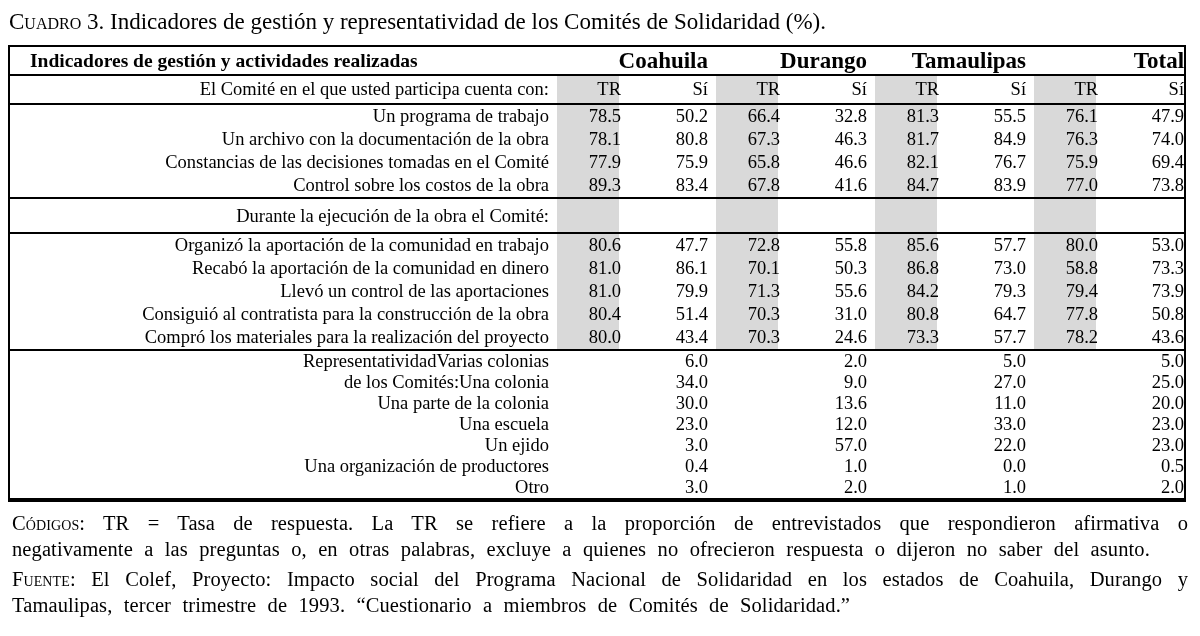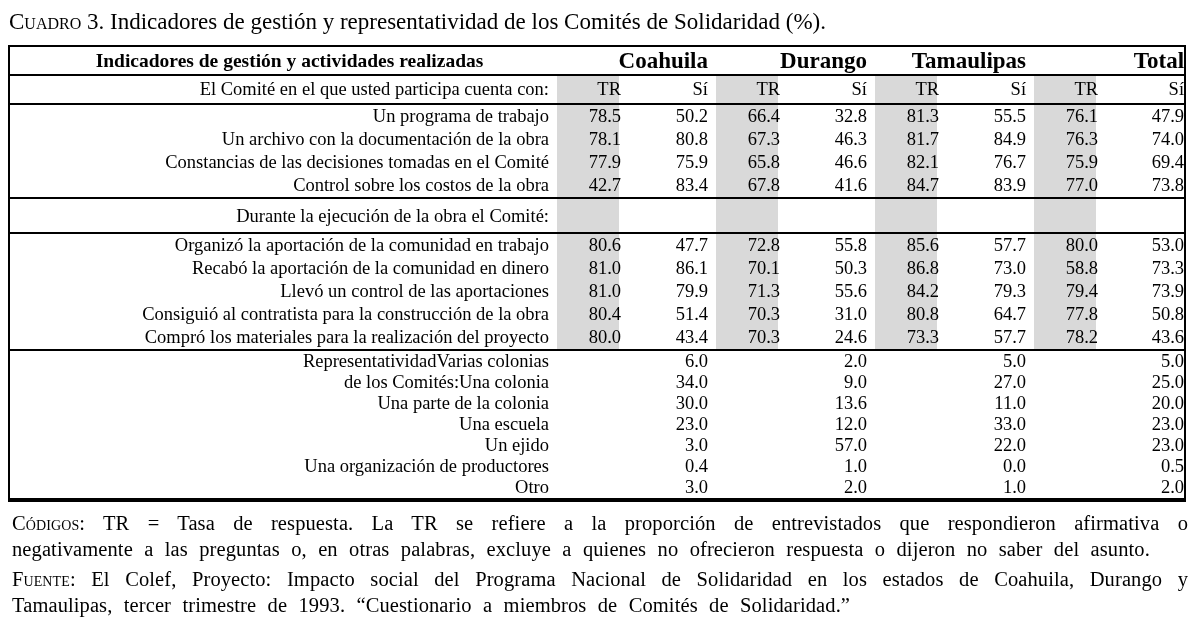--- a/index.html
+++ b/index.html
@@ -13,21 +13,21 @@
   table.tbl{
     border-collapse:collapse;table-layout:fixed;width:1176px;
     border:2px solid #000;border-bottom-width:4px;
   }
   .tbl td,.tbl th{
     padding:0;font-weight:normal;font-size:18.5px;line-height:23px;
     vertical-align:bottom;white-space:nowrap;overflow:hidden;
   }
   tr.rule{border-bottom:2px solid #000}
   .lbl{text-align:right;padding-left:7px}
-  th.hd{font-weight:bold;font-size:19.5px;line-height:27px;text-align:center;padding-left:20px}
+  th.hd{font-weight:bold;font-size:19.5px;line-height:27px;text-align:left;padding-left:20px}
   th.grp{font-weight:bold;font-size:23px;line-height:27px;text-align:right}
   tr.subrow td,tr.subrow th{line-height:27px}
   .ctr{text-align:right;padding-right:12px}
   .csi{text-align:right;padding-right:20px}
   .stripe{background:linear-gradient(var(--stripe,#d9d9d9),var(--stripe,#d9d9d9)) no-repeat 8px 0 / 62px 100%}
   tr.tall td{height:33px;vertical-align:middle;line-height:20px}
   tbody.s3 td{line-height:21px}
   .side{display:inline-block;width:238px}
   p.notes{
     width:1176px;margin:4px;text-align:justify;
@@ -105,21 +105,21 @@
         <td class="csi">75.9</td>
         <td class="ctr stripe">65.8</td>
         <td class="csi">46.6</td>
         <td class="ctr stripe">82.1</td>
         <td class="csi">76.7</td>
         <td class="ctr stripe">75.9</td>
         <td class="csi">69.4</td>
       </tr>
       <tr class="rule">
         <td class="lbl">Control sobre los costos de la obra</td>
-        <td class="ctr stripe">42.7</td>
+        <td class="ctr stripe">89.3</td>
         <td class="csi">83.4</td>
         <td class="ctr stripe">67.8</td>
         <td class="csi">41.6</td>
         <td class="ctr stripe">84.7</td>
         <td class="csi">83.9</td>
         <td class="ctr stripe">77.0</td>
         <td class="csi">73.8</td>
       </tr>
     </tbody>
 

